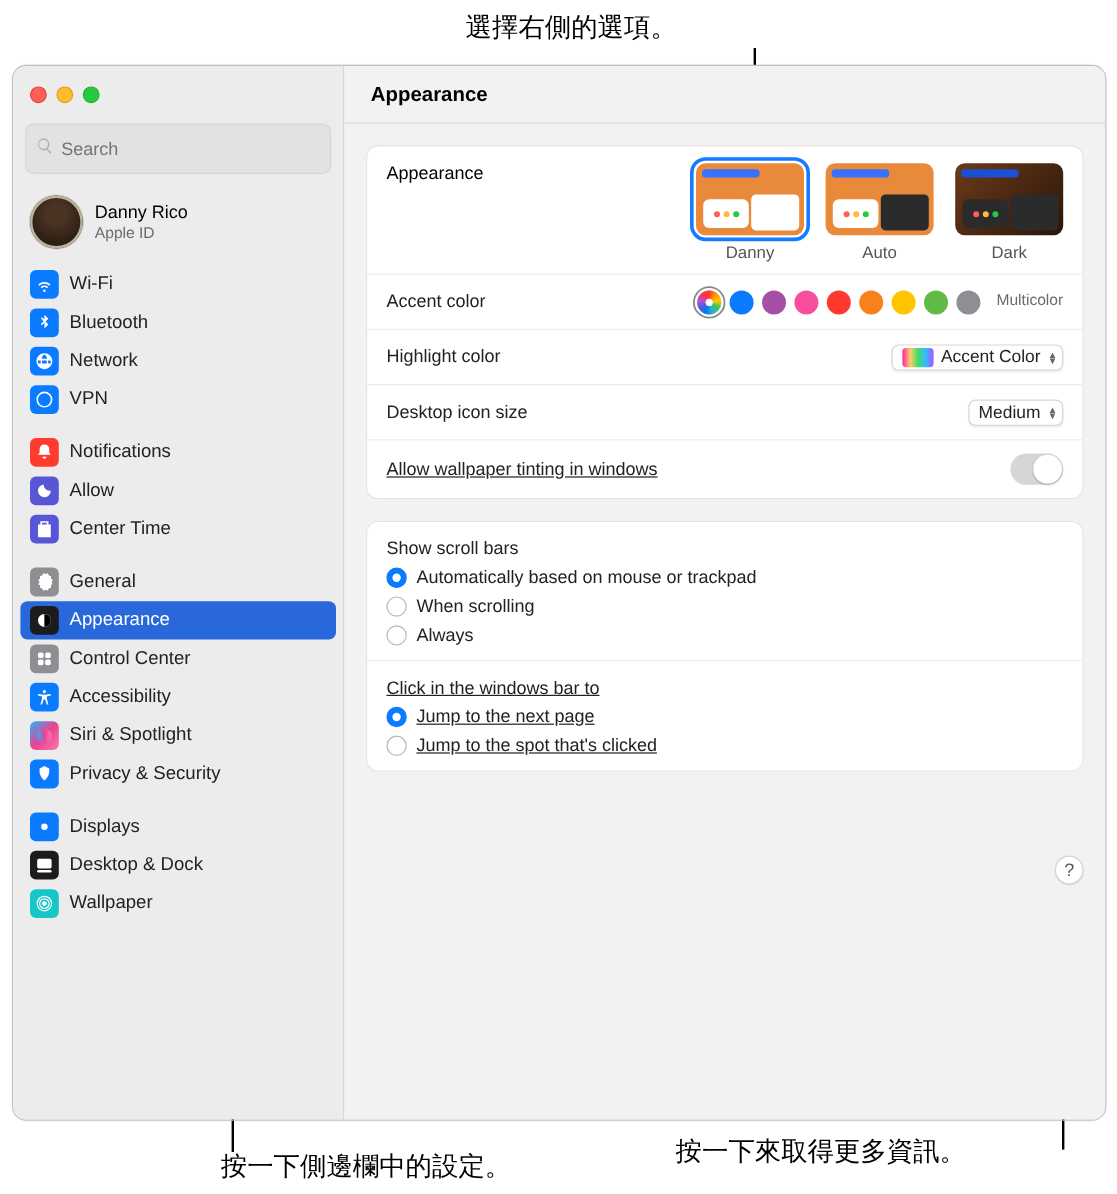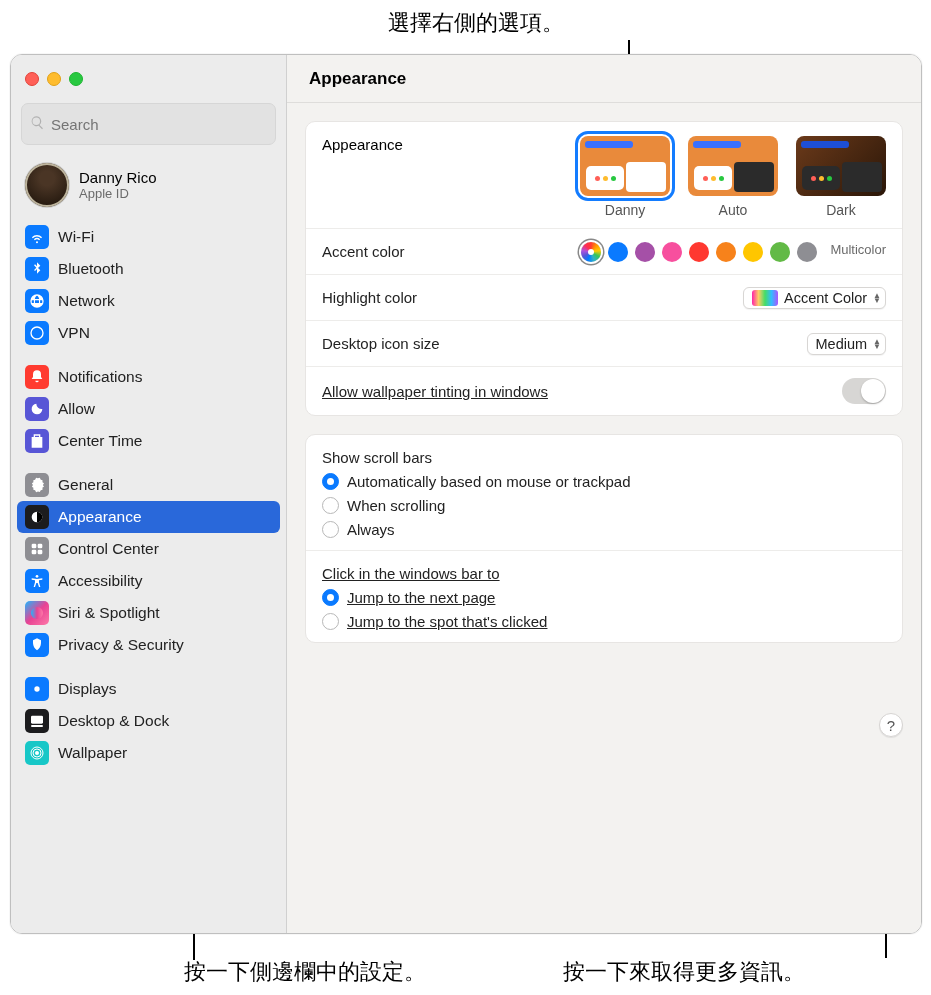--- a/index.html
+++ b/index.html
@@ -1,21 +1,21 @@
 <!DOCTYPE html>
 <html><head>
 <meta charset="utf-8">
 <style>
 * { margin: 0; padding: 0; box-sizing: border-box; font-family: -apple-system, "SF Pro Text", "Helvetica Neue", Arial, sans-serif; -webkit-font-smoothing: antialiased; }
 body { background: #fff; width: 931px; height: 995px; position: relative; }
 
 .callout { position: absolute; font-size: 22px; color: #000; text-align: center; }
 .callout-top { top: 8px; left: 388px; }
 .callout-bl { bottom: 8px; left: 184px; }
-.callout-br { bottom: 8px; left: 563px; }
+.callout-br { bottom: 20px; left: 563px; }
 .leader { position: absolute; background: #000; }
 .leader-top { width: 2px; height: 94px; left: 628px; top: 40px; }
 .leader-bl { width: 2px; height: 320px; left: 193px; top: 640px; }
 .leader-br { width: 2px; height: 195px; left: 885px; top: 763px; }
 
 .window { position: absolute; left: 10px; top: 54px; width: 912px; height: 880px; border: 1px solid #bfbfbf; border-radius: 12px; overflow: hidden; display: flex; box-shadow: 0 0 0 1px rgba(0,0,0,0.03); }
 .sidebar { width: 276px; background: #ececec; border-right: 1px solid #d0d0d0; display: flex; flex-direction: column; }
 .titlebar { height: 48px; display: flex; align-items: center; padding: 0 14px; gap: 8px; }
 .tl-btn { width: 14px; height: 14px; border-radius: 50%; }
 .tl-close { background: #ff5f57; border: 0.5px solid #e14239; }

